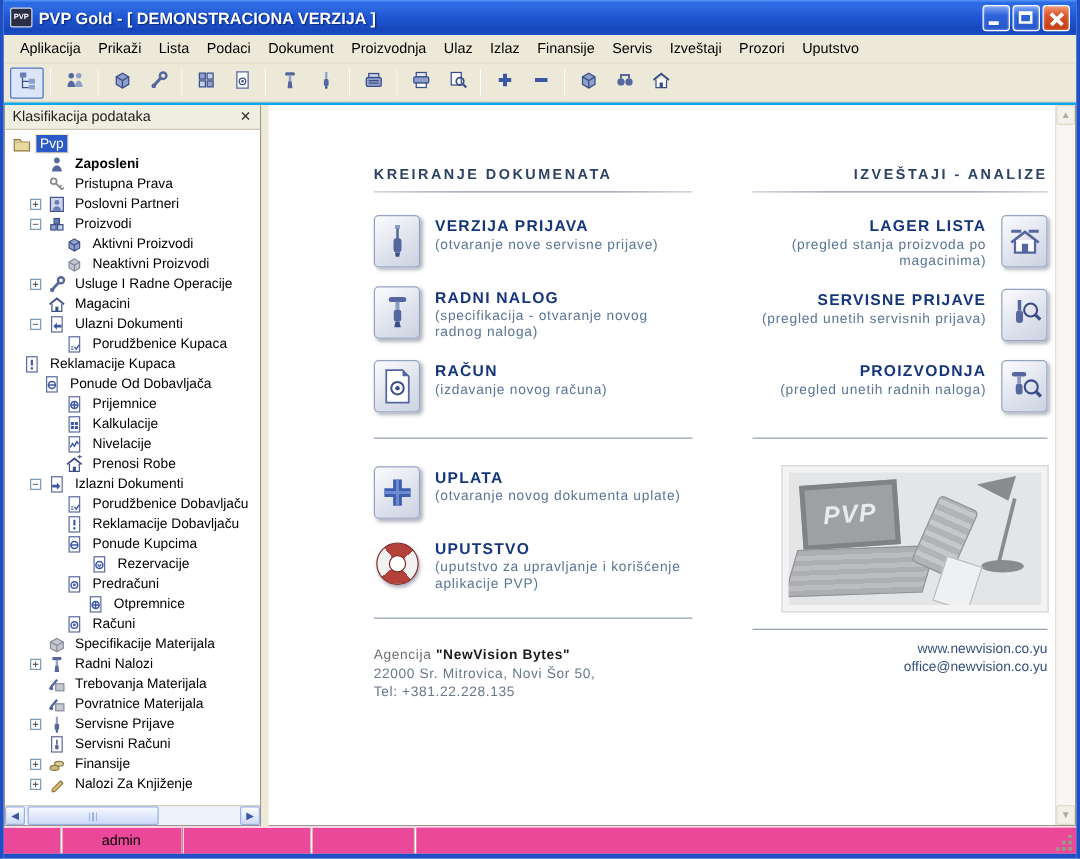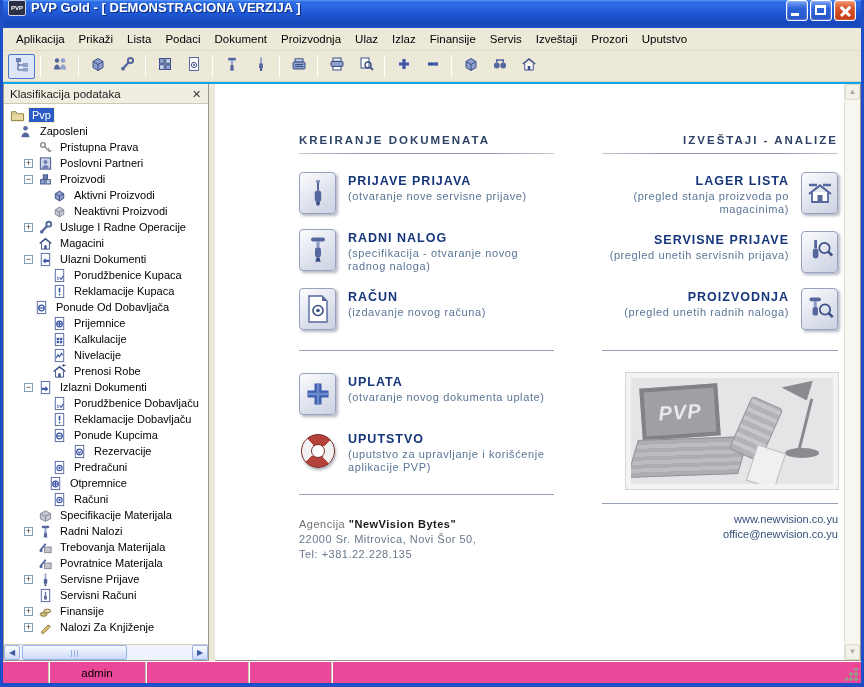--- a/index.html
+++ b/index.html
@@ -2,21 +2,21 @@
 <html><head>
 <meta charset="utf-8">
 <style>
   * { box-sizing: border-box; margin:0; padding:0; }
   html,body { background:#3a6ea5; }
   body { font-family:"Liberation Sans", sans-serif; }
   .window { width:864px; height:687px; position:relative; overflow:hidden;
             border-left:3px solid #1e4fc6; border-right:3px solid #1e4fc6;
             background:#ece9d8; display:flex; flex-direction:column; }
   
-  .titlebar { height:28px; flex:0 0 28px; display:flex; align-items:flex-start; padding:0 5px;
+  .titlebar { height:28px; flex:0 0 28px; display:flex; align-items:center; padding:0 5px;
     background:linear-gradient(180deg,#5a95f5 0%,#2668e4 8%,#2f6ce4 16%,#1f56d2 50%,#1747ba 85%,#1c50c6 100%); }
   .app-icon { width:18px; height:16px; margin-right:5px; background:#2a2f45; border:1px solid #cfd6ea;
     border-radius:2px; color:#fff; font-size:6px; font-weight:bold; display:flex; align-items:center; justify-content:center; }
   .title-text { color:#fff; font-size:13px; font-weight:bold; text-shadow:1px 1px 1px #0a2a7a; white-space:nowrap; }
   .winbtns { margin-left:auto; display:flex; gap:2px; }
   .wbtn { width:22px; height:21px; border-radius:3px; border:1px solid #fff; position:relative;
     background:linear-gradient(180deg,#7ba4f5,#2e62d8 40%,#2757c8); box-shadow:inset 0 0 2px rgba(255,255,255,.6); }
   .wbtn.close { background:linear-gradient(180deg,#f0926f,#d8542a 40%,#c43a12); }
   .wbtn .g-min { position:absolute; left:4px; bottom:4px; width:8px; height:3px; background:#fff; }
   .wbtn .g-max { position:absolute; left:4px; top:4px; width:11px; height:10px; border:2px solid #fff; border-top-width:3px; }
@@ -289,21 +289,21 @@
       <div class="tree">
           <div class="tree-row" style="padding-left: 6px;">
             <span class="ticon">
               <svg width="15" height="15" viewBox="0 0 16 16">
                 <path d="M1.5 4h5l1.5 2h6.5v7.5H1.5z" fill="#e8d9a0" stroke="#8a7940"></path>
                 <path d="M1.5 6.3h13" stroke="#cbbb80"></path>
               </svg>
             </span>
             <span class="tlabel sel">Pvp</span>
           </div>
-          <div class="tree-row" style="">
+          <div class="tree-row" style="padding-left: 20px; font-weight: bold;">
             <span class="exp-sp"></span>
             <span class="ticon">
               <svg width="15" height="15" viewBox="0 0 16 16">
                 <circle cx="8" cy="4.6" r="2.4" fill="#55679e"></circle>
                 <path d="M3.6 14c.6-3.4 2.3-5 4.4-5s3.8 1.6 4.4 5z" fill="#55679e"></path>
               </svg>
             </span>
             <span class="tlabel">Zaposleni</span>
           </div>
           <div class="tree-row" style="padding-left: 20px;">
@@ -394,21 +394,21 @@
             <span class="exp-sp"></span>
             <span class="ticon">
               <svg width="15" height="15" viewBox="0 0 16 16">
                 <rect x="3.5" y="1.5" width="9" height="13" fill="#fff" stroke="#55679e"></rect>
                 <path d="M5.2 10h2M5.2 12h2" stroke="#3c57a8"></path>
                 <path d="M8.2 10.2l1.4 1.8 2.4-3.6" stroke="#3c57a8" fill="none" stroke-width="1.2"></path>
               </svg>
             </span>
             <span class="tlabel">Porudžbenice Kupaca</span>
           </div>
-          <div class="tree-row" style="padding-left: 34px;">
+          <div class="tree-row" style="">
             <span class="exp-sp"></span>
             <span class="ticon">
               <svg width="15" height="15" viewBox="0 0 16 16">
                 <rect x="3.5" y="1.5" width="9" height="13" fill="#fff" stroke="#55679e"></rect>
                 <path d="M8 4v5" stroke="#3c57a8" stroke-width="1.8"></path>
                 <circle cx="8" cy="11.3" r="1" fill="#3c57a8"></circle>
               </svg>
             </span>
             <span class="tlabel">Reklamacije Kupaca</span>
           </div>
@@ -524,21 +524,21 @@
             <span class="exp-sp"></span>
             <span class="ticon">
               <svg width="15" height="15" viewBox="0 0 16 16">
                 <rect x="3.5" y="1.5" width="9" height="13" fill="#fff" stroke="#55679e"></rect>
                 <circle cx="8" cy="8.5" r="2.8" fill="none" stroke="#3c57a8" stroke-width="1.2"></circle>
                 <circle cx="8" cy="8.5" r="1.2" fill="#3c57a8"></circle>
               </svg>
             </span>
             <span class="tlabel">Predračuni</span>
           </div>
-          <div class="tree-row" style="padding-left: 30px;">
+          <div class="tree-row" style="padding-left: 51px;">
             <span class="exp-sp"></span>
             <span class="ticon">
               <svg width="15" height="15" viewBox="0 0 16 16">
                 <rect x="3.5" y="1.5" width="9" height="13" fill="#fff" stroke="#55679e"></rect>
                 <circle cx="8" cy="8.5" r="3" fill="none" stroke="#3c57a8" stroke-width="1.3"></circle>
                 <path d="M5.2 8.5h5.6M8 5.7v5.6" stroke="#3c57a8" stroke-width="1.3"></path>
               </svg>
             </span>
             <span class="tlabel">Otpremnice</span>
           </div>
@@ -659,21 +659,21 @@
               <div class="action-item">
                 <div class="abtn">
                   <svg width="26" height="30" viewBox="0 0 26 30">
                     <rect x="11" y="2" width="4" height="3" fill="#8e9cc4"></rect>
                     <rect x="12" y="4.6" width="2" height="8" fill="#55679e"></rect>
                     <rect x="9.8" y="12.4" width="6.4" height="11.6" rx="2.8" fill="#55679e"></rect>
                     <path d="M11 24h4l-.6 3.4h-2.8z" fill="#3b4f87"></path>
                   </svg>
                 </div>
                 <div class="atext">
-                  <div class="atitle">PRIJAVE PRIJAVA</div>
+                  <div class="atitle">VERZIJA PRIJAVA</div>
                   <div class="asub">(otvaranje nove servisne prijave)</div>
                 </div>
               </div>
               <div class="action-item">
                 <div class="abtn">
                   <svg width="26" height="30" viewBox="0 0 26 30">
                     <rect x="6" y="2.6" width="14" height="4" rx="2" fill="#55679e"></rect>
                     <rect x="11.4" y="6.4" width="3.2" height="6.2" fill="#8e9cc4"></rect>
                     <rect x="10" y="12.6" width="6" height="9.8" rx="2.4" fill="#55679e"></rect>
                     <path d="M11.4 22.4h3.2l1 4.4h-5.2z" fill="#3b4f87"></path>

